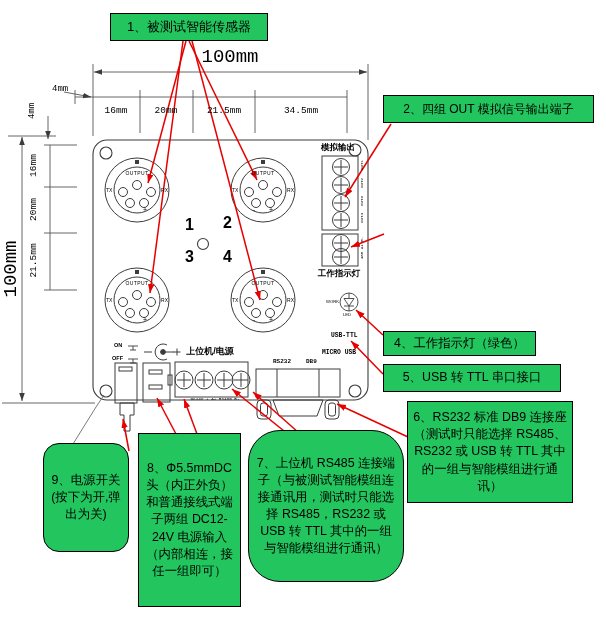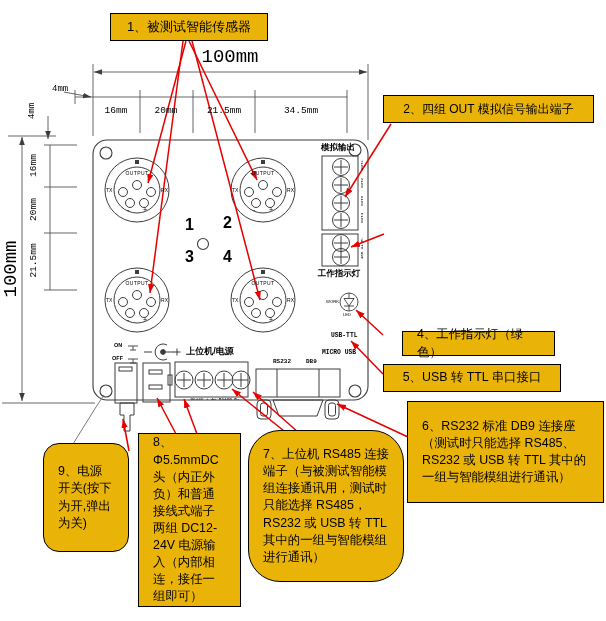--- a/index.html
+++ b/index.html
@@ -3,24 +3,24 @@
 <meta charset="utf-8">
 <style>
   html,body{margin:0;padding:0;background:#ffffff;}
   .stage{position:relative;width:606px;height:621px;background:#ffffff;overflow:hidden;
          font-family:"Liberation Sans",sans-serif;color:#000;}
   .stage svg{position:absolute;left:0;top:0;}
   .lbl{position:absolute;white-space:nowrap;color:#000;}
   .mono{font-family:"Liberation Mono","DejaVu Sans Mono",monospace;}
   .ctr{text-align:center;}
   .rot{transform:rotate(-90deg);transform-origin:center center;}
-  .callout{position:absolute;border:1.6px solid #000;background:#eab308;
-           font-size:12.4px;line-height:1.38;
+  .callout{position:absolute;border:1.6px solid #000;background:#22c55e;
+           font-size:12.4px;line-height:1.38;text-align:center;
            display:flex;align-items:center;justify-content:center;
-           padding:3px 14px;box-sizing:border-box;}
+           padding:3px 5px;box-sizing:border-box;}
   .sg{position:absolute;width:64px;height:64px;font-size:5px;}
   .sg .out{position:absolute;left:0;right:0;top:11.5px;text-align:center;letter-spacing:.4px;}
   .sg .tx{position:absolute;left:1px;top:28.5px;}
   .sg .rx{position:absolute;right:1px;top:28.5px;}
   .sg .mn{position:absolute;left:22px;top:48px;font-size:7px;}
   .sg .pl{position:absolute;right:22px;top:48px;font-size:7px;}
   .num{position:absolute;font-size:16px;font-weight:bold;}
   .tiny{font-size:4.2px;}
 </style>
 </head>
@@ -269,20 +269,20 @@
 <div class="lbl mono" style="left:322px;top:349px;font-size:6.3px;font-weight:bold;">MICRO USB</div>
 <div class="lbl" style="left:114px;top:342px;font-size:5.5px;font-weight:bold;">ON</div>
 <div class="lbl" style="left:112px;top:355px;font-size:5.5px;font-weight:bold;">OFF</div>
 <div class="lbl ctr" style="left:170px;top:345px;width:80px;font-size:9px;font-weight:bold;">上位机/电源</div>
 <div class="lbl mono ctr" style="left:176px;top:396px;width:78px;font-size:4.3px;">DC24V +   A+ RS485 B-</div>
 <div class="lbl mono" style="left:273px;top:358px;font-size:6px;font-weight:bold;">RS232</div>
 <div class="lbl mono" style="left:306px;top:358px;font-size:6px;font-weight:bold;">DB9</div>
 
 <div class="callout" style="left:110px;top:13px;width:158px;height:28px;font-size:13px;">1、被测试智能传感器</div>
 <div class="callout" style="left:383px;top:95px;width:211px;height:28px;font-size:12px;">2、四组 OUT 模拟信号输出端子</div>
-<div class="callout" style="left:383px;top:331px;width:153px;height:25px;margin-left:19px;">4、工作指示灯（绿色）</div>
+<div class="callout" style="left:383px;top:331px;width:153px;height:25px;">4、工作指示灯（绿色）</div>
 <div class="callout" style="left:383px;top:364px;width:178px;height:28px;">5、USB 转 TTL 串口接口</div>
-<div class="callout" style="left:407px;top:401px;width:197px;height:102px;">6、RS232 标准 DB9 连接座（测试时只能选择 RS485、RS232 或 USB 转 TTL 其中的一组与智能模组进行通讯）</div>
+<div class="callout" style="left:407px;top:401px;width:166px;height:102px;">6、RS232 标准 DB9 连接座（测试时只能选择 RS485、RS232 或 USB 转 TTL 其中的一组与智能模组进行通讯）</div>
 <div class="callout" style="left:248px;top:430px;width:156px;height:152px;border-radius:32px;">7、上位机 RS485 连接端子（与被测试智能模组连接通讯用，测试时只能选择 RS485，RS232 或 USB 转 TTL 其中的一组与智能模组进行通讯）</div>
 <div class="callout" style="left:138px;top:433px;width:103px;height:174px;">8、Φ5.5mmDC 头（内正外负）和普通接线式端子两组 DC12-24V 电源输入（内部相连，接任一组即可）</div>
 <div class="callout" style="left:43px;top:443px;width:86px;height:109px;border-radius:16px;">9、电源开关(按下为开,弹出为关)</div>
 
 </div>
 
 </body></html>

